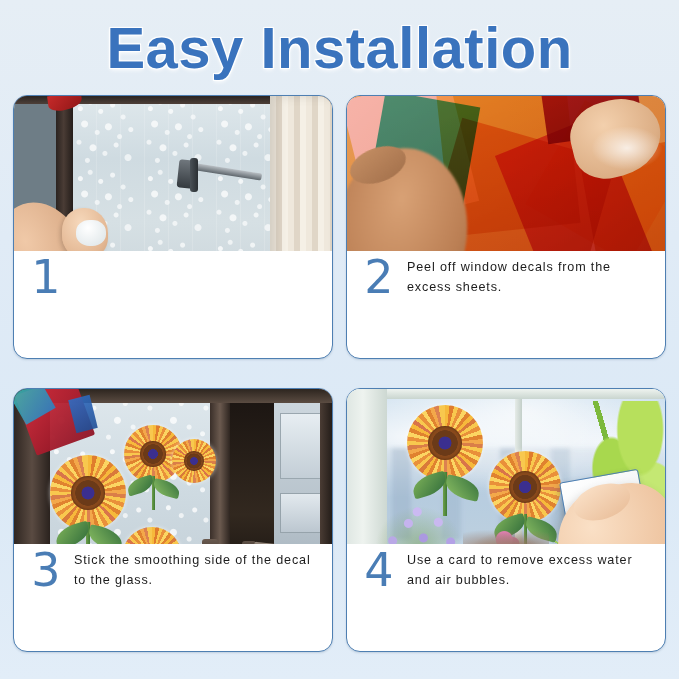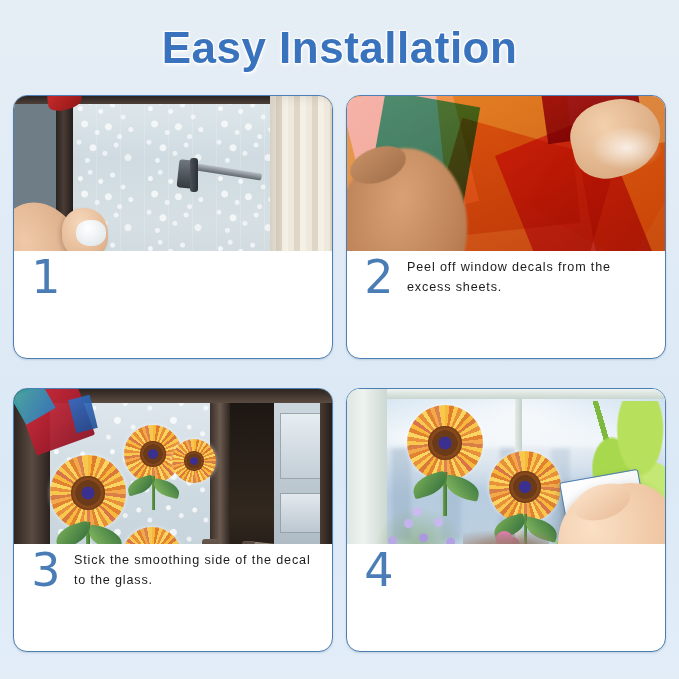--- a/index.html
+++ b/index.html
@@ -15,21 +15,21 @@
   }
 
   
   .title-wrap {
     height: 95px;
     display: flex;
     align-items: center;
     justify-content: center;
   }
   .title {
-    font-size: 44px;
+    font-size: 58px;
     font-weight: bold;
     color: #3a73bd;
     letter-spacing: 0.5px;
     line-height: 1;
     text-shadow:
        0 0 3px #ffffff,
        1px 1px 0 #ffffff,
       -1px 1px 0 #ffffff,
        1px -1px 0 #ffffff,
       -1px -1px 0 #ffffff,
@@ -522,17 +522,18 @@
       <div class="bloom2"></div>
       <div class="pot3"></div>
       <div class="grass4"></div>
       <div class="pot4"></div>
       <div class="card"></div>
       <div class="hand4"></div>
       <div class="finger4"></div>
 
       <div class="caption">
         <div class="step-num">4</div>
+        <div class="step-text">Use a card to remove excess water and air bubbles.</div>
       </div>
     </div>
   </div>
 
 </div>
 
 </body></html>

